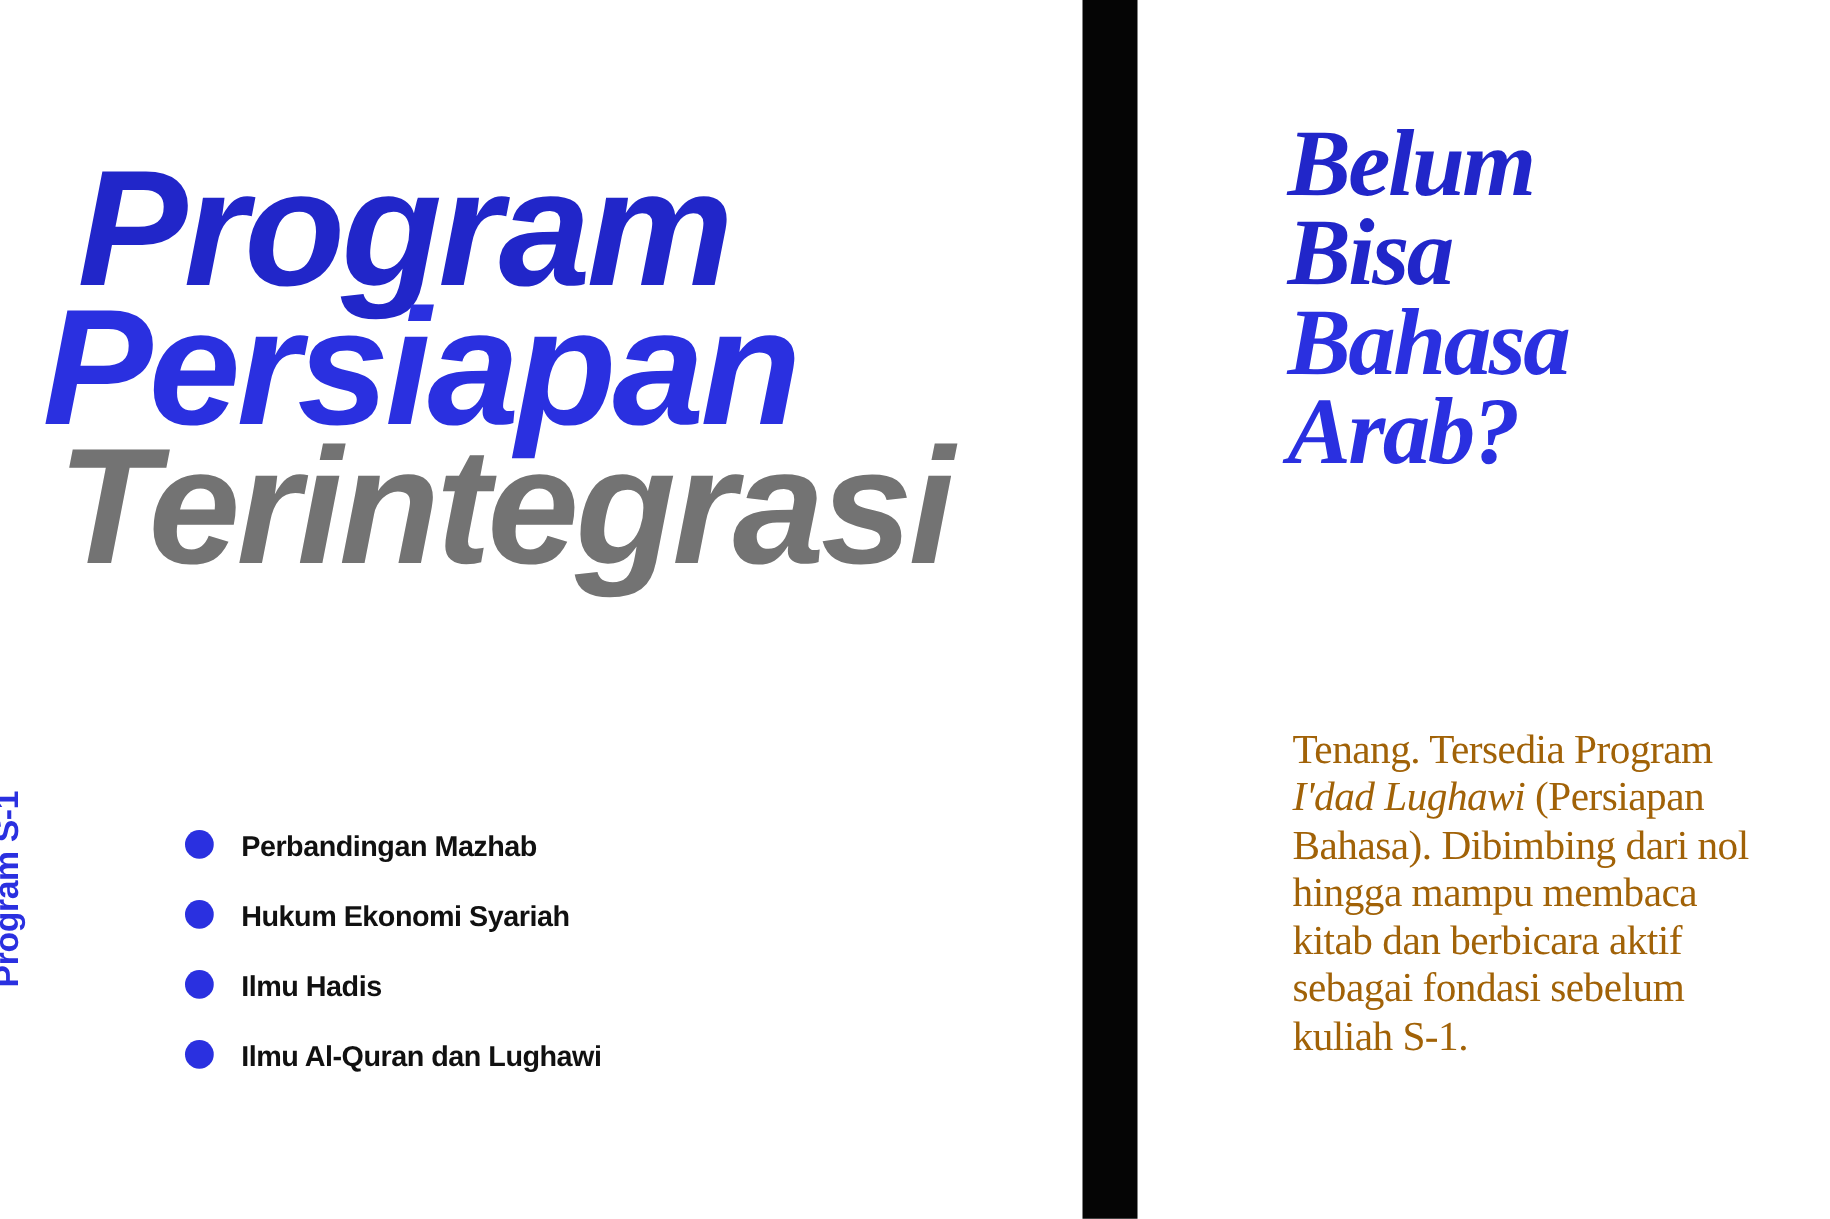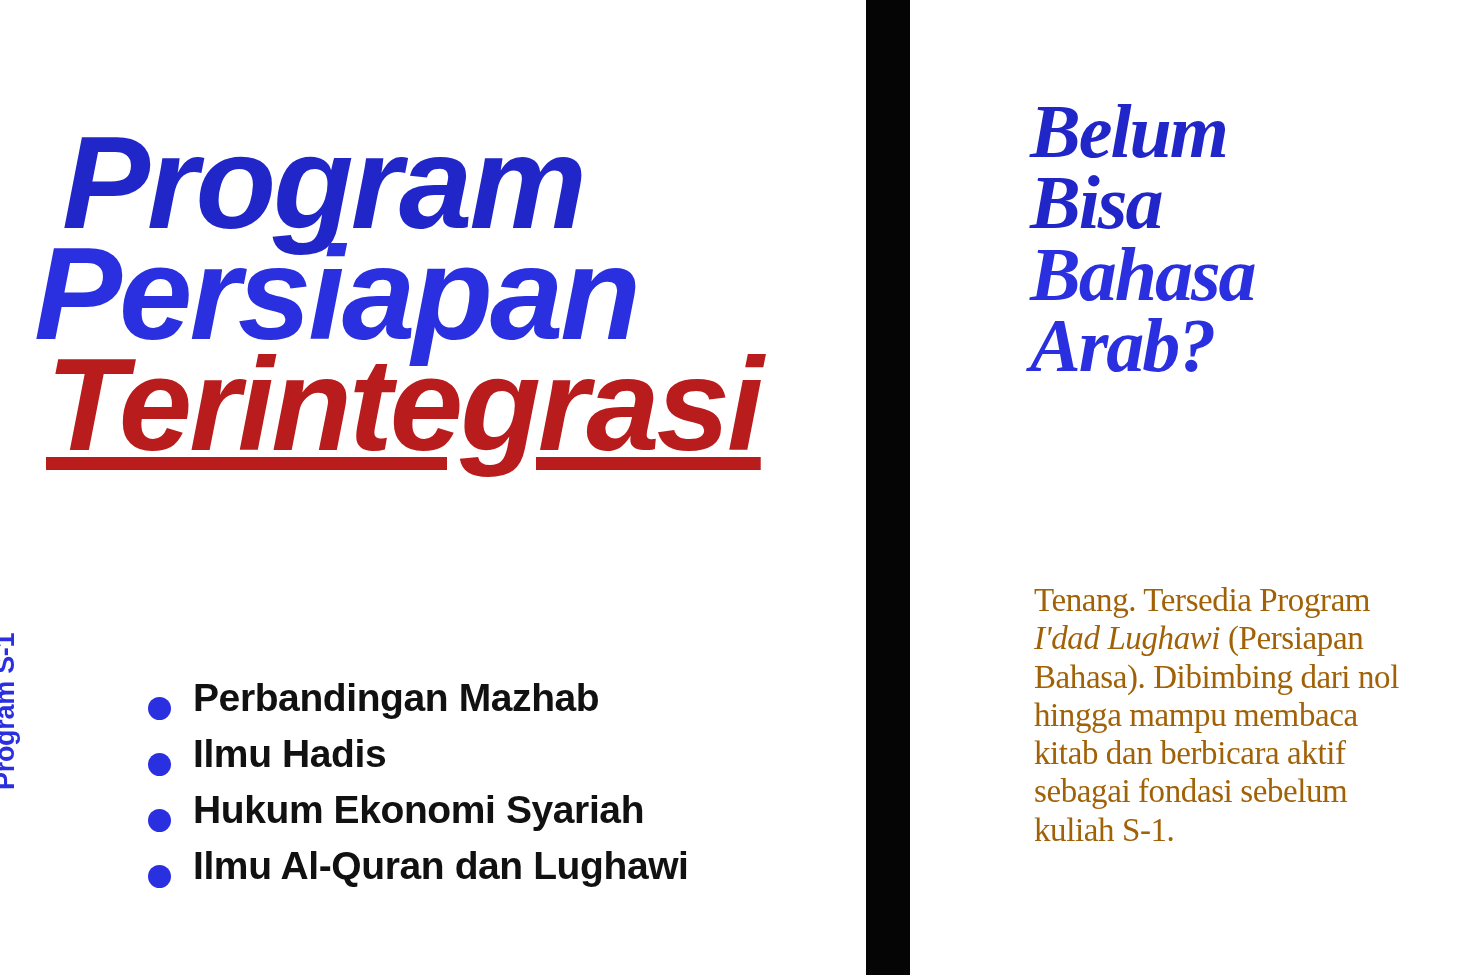--- a/index.html
+++ b/index.html
@@ -51,21 +51,21 @@
     letter-spacing: -3px;
     line-height: 0.84;
   }
   .headline .line {
     display: block;
     white-space: nowrap;
     font-size: 132px;
   }
   .headline .l1 { color: #2126c9; margin-left: 10px; }
   .headline .l2 { color: #2a30e0; margin-left: -18px; }
-  .headline .l3 { color: #b91c1c; margin-left: -6px; text-decoration: underline; }
+  .headline .l3 { color: #737373; margin-left: -6px; }
 
   
   .program-label {
     position: absolute;
     left: -10px;
     top: 790px;
     width: 260px;
     transform: rotate(-90deg);
     transform-origin: left top;
     color: #2a30e0;
@@ -80,25 +80,25 @@
     position: absolute;
     left: 148px;
     top: 664px;
     width: 700px;
     list-style: none;
     margin: 0;
     padding: 0;
   }
   .majors li {
     display: flex;
-    align-items: flex-end;
+    align-items: flex-start;
     height: 56px;
     color: #111111;
     font-weight: bold;
-    font-size: 39px;
+    font-size: 23px;
     letter-spacing: -0.4px;
   }
   .majors .dot {
     width: 23px;
     height: 23px;
     border-radius: 50%;
     background: #2a30e0;
     flex: 0 0 auto;
     margin-right: 22px;
   }
@@ -168,25 +168,25 @@
 
     <div class="program-label">Program S-1</div>
 
     <ul class="majors">
       <li>
         <span class="dot"></span>
         <span>Perbandingan Mazhab</span>
       </li>
       <li>
         <span class="dot"></span>
+        <span>Hukum Ekonomi Syariah</span>
+      </li>
+      <li>
+        <span class="dot"></span>
         <span>Ilmu Hadis</span>
-      </li>
-      <li>
-        <span class="dot"></span>
-        <span>Hukum Ekonomi Syariah</span>
       </li>
       <li>
         <span class="dot"></span>
         <span>Ilmu Al-Quran dan Lughawi</span>
       </li>
     </ul>
 
   </div>
 
   <div class="divider-bar"></div>

